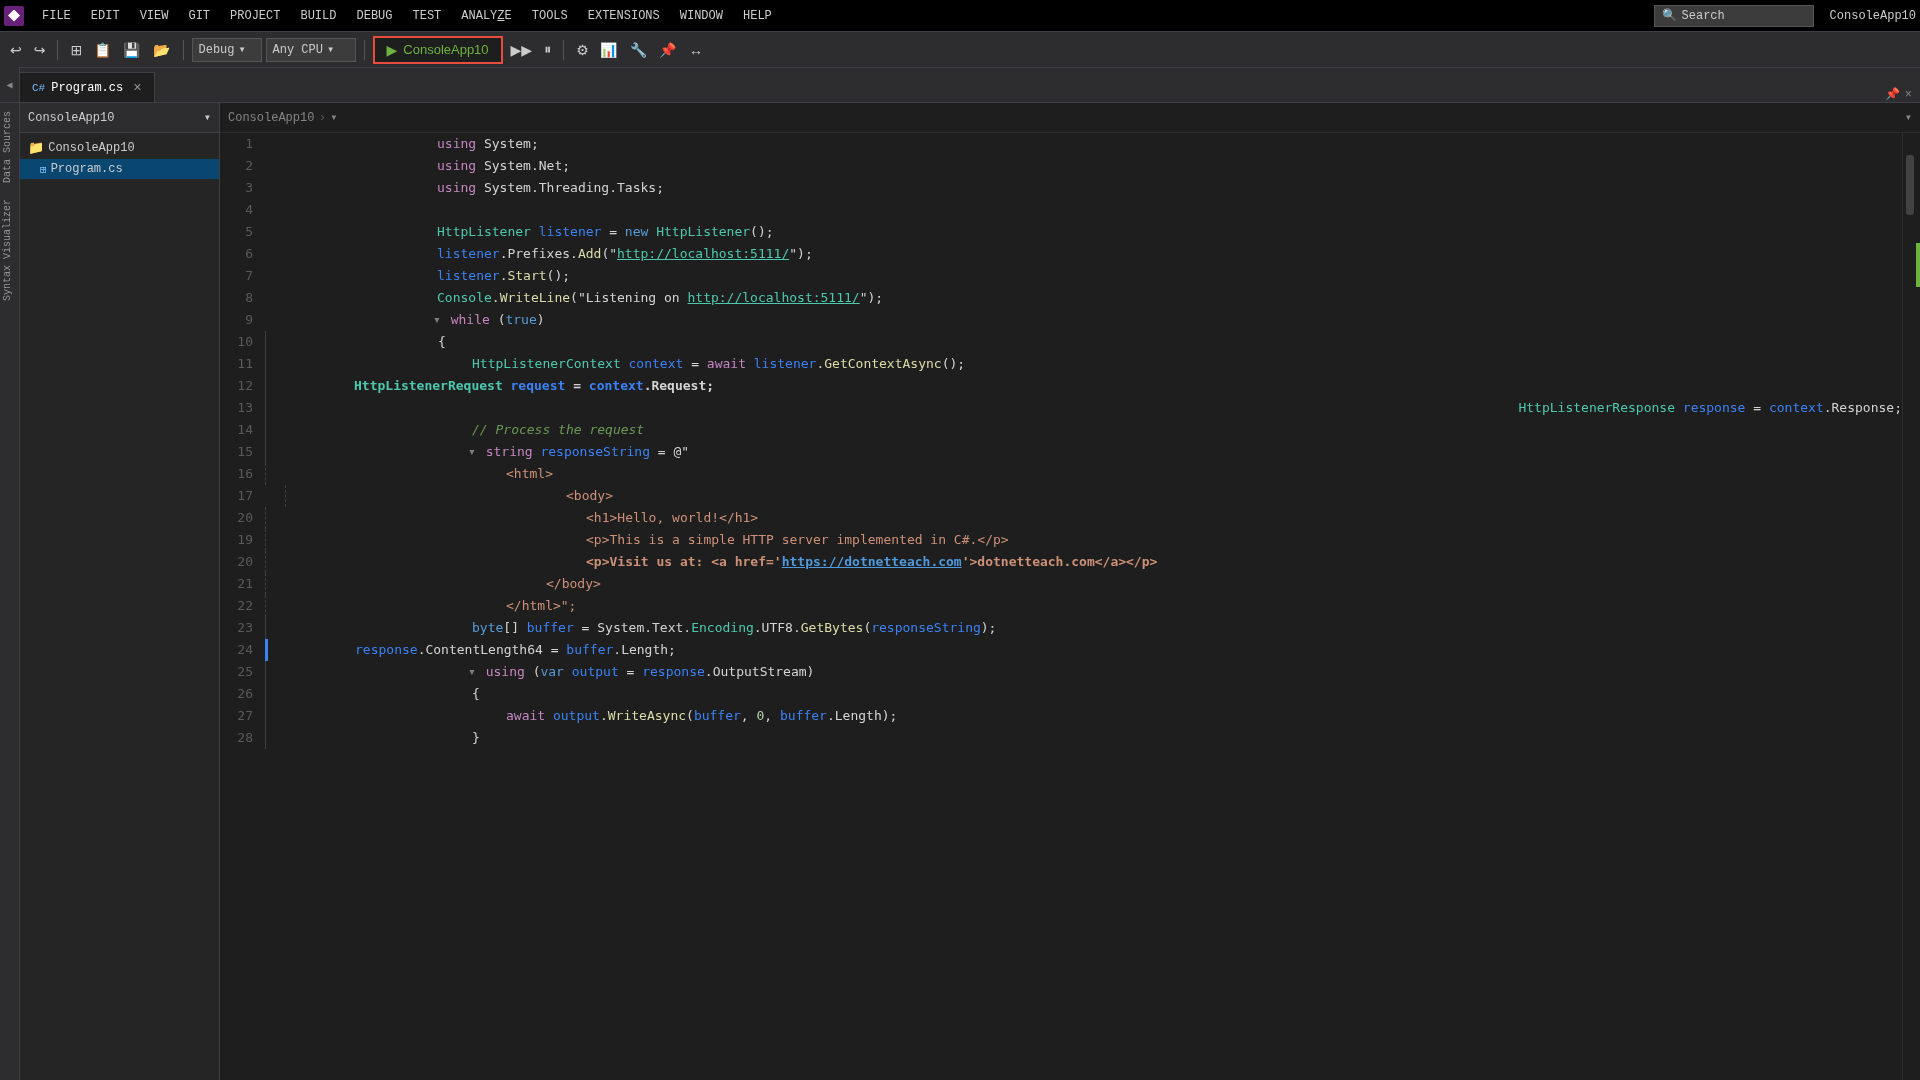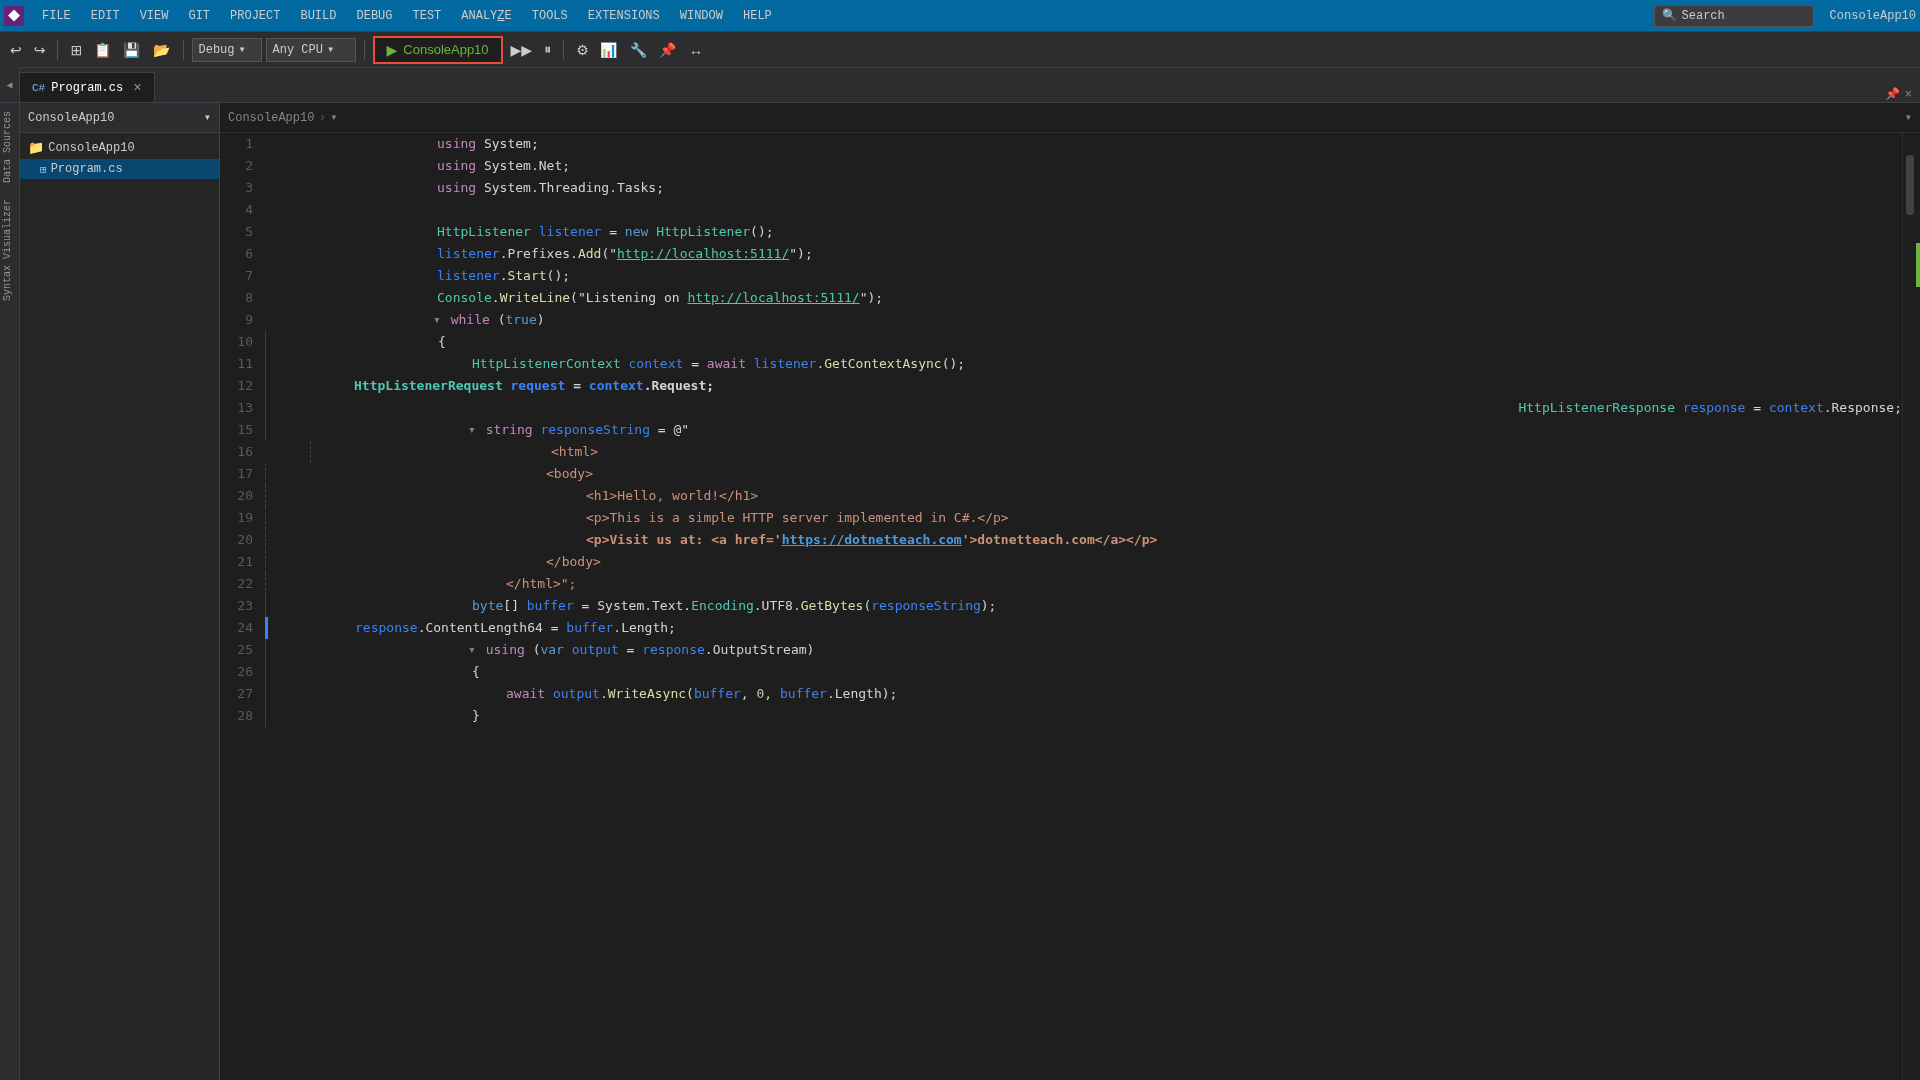--- a/index.html
+++ b/index.html
@@ -1,20 +1,20 @@
 <!DOCTYPE html>
 <html><head>
   <meta charset="utf-8">
   <style>
     * { margin: 0; padding: 0; box-sizing: border-box; }
     body { background: #1e1e1e; color: #d4d4d4; font-family: 'Consolas', 'Courier New', monospace; font-size: 13px; overflow: hidden; height: 1080px; width: 1920px; }
     
     
     #menubar {
-      background: #0369a1; height: 32px; display: flex; align-items: center; padding: 0 4px;
+      background: #000000; height: 32px; display: flex; align-items: center; padding: 0 4px;
       border-bottom: 1px solid #3f3f46;
     }
     .menu-logo { width: 20px; height: 20px; background: #68217a; border-radius: 2px; margin-right: 8px; display: flex; align-items: center; justify-content: center; }
     .menu-logo-inner { width: 12px; height: 12px; background: white; clip-path: polygon(50% 0%, 100% 50%, 50% 100%, 0% 50%); }
     .menu-items { display: flex; gap: 0; }
     .menu-item { padding: 0 10px; height: 32px; display: flex; align-items: center; color: #ccc; font-size: 12px; cursor: pointer; }
     .menu-search { margin-left: auto; display: flex; align-items: center; background: #3c3c3c; border: 1px solid #555; padding: 2px 8px; height: 22px; min-width: 160px; color: #ccc; font-size: 12px; gap: 4px; }
     .menu-title { margin-left: 16px; color: #ccc; font-size: 12px; }
 
     
@@ -287,38 +287,44 @@
             </div>
           </div>
 
           <div class="line">
             <div class="line-num">13</div>
             <div class="line-content" style="padding-left: 206px; border-left: 1px solid #3f3f46; text-align: right;">
               <span class="type">HttpListenerResponse</span> <span class="var">response</span> <span class="plain">= </span><span class="var">context</span><span class="plain">.Response;</span>
             </div>
           </div>
 
+          <div class="line">
+            <div class="line-num">14</div>
+            <div class="line-content" style="padding-left: 206px; border-left: 1px solid #3f3f46;">
+              <span class="comment">// Process the request</span>
+            </div>
+          </div>
 
           <div class="line">
             <div class="line-num">15</div>
             <div class="line-content" style="padding-left: 202px; border-left: 1px solid #3f3f46;">
               <span class="collapse-arrow">▾</span> <span class="kw2">string</span> <span class="var">responseString</span> <span class="plain">= @"</span>
             </div>
           </div>
 
           <div class="line">
             <div class="line-num">16</div>
-            <div class="line-content" style="padding-left: 240px; border-left: 1px dashed #3f3f46; margin-left: 45px;">
+            <div class="line-content" style="padding-left: 240px; border-left: 1px dashed #3f3f46;">
               <span class="str">    &lt;html&gt;</span>
             </div>
           </div>
 
           <div class="line">
             <div class="line-num">17</div>
-            <div class="line-content" style="padding-left: 280px; border-left: 1px dashed #3f3f46;">
+            <div class="line-content" style="padding-left: 280px; border-left: 1px dashed #3f3f46; margin-left: 20px;">
               <span class="str">        &lt;body&gt;</span>
             </div>
           </div>
 
           <div class="line">
             <div class="line-num">20</div>
             <div class="line-content" style="padding-left: 320px; border-left: 1px dashed #3f3f46;">
               <span class="str">            &lt;h1&gt;Hello, world!&lt;/h1&gt;</span>
             </div>
           </div>

